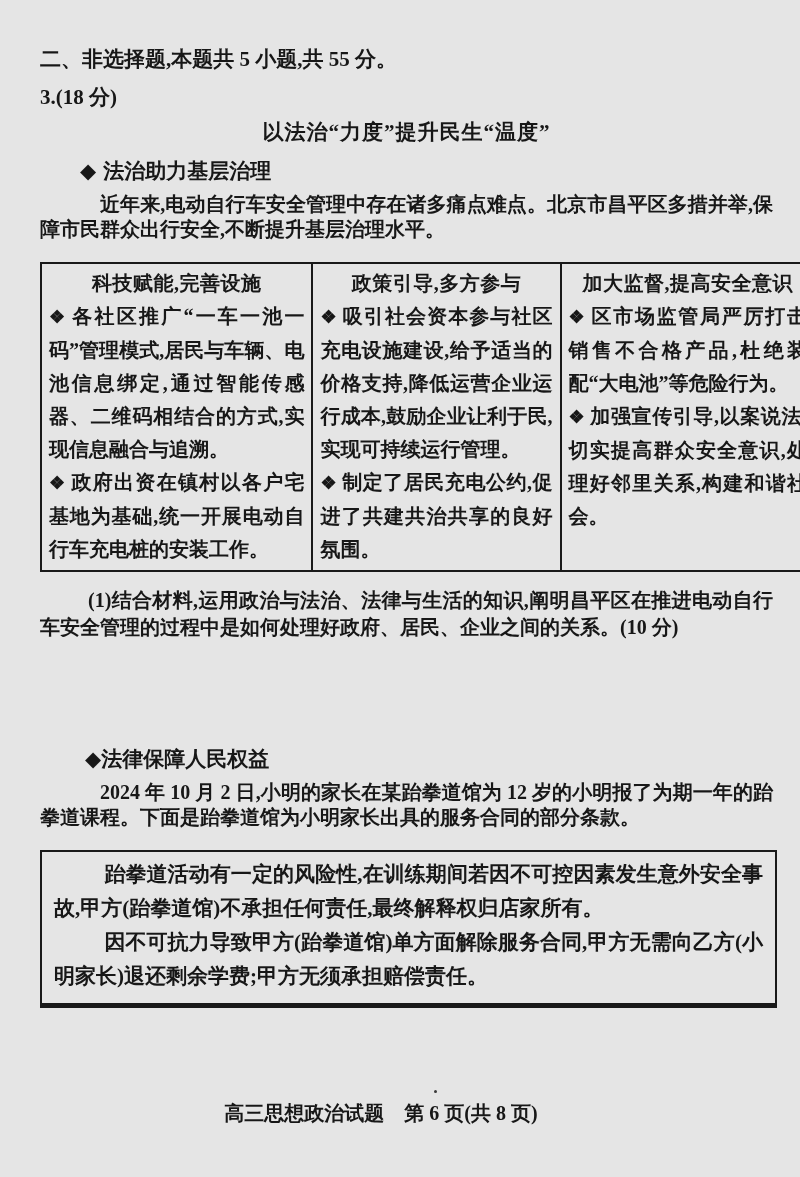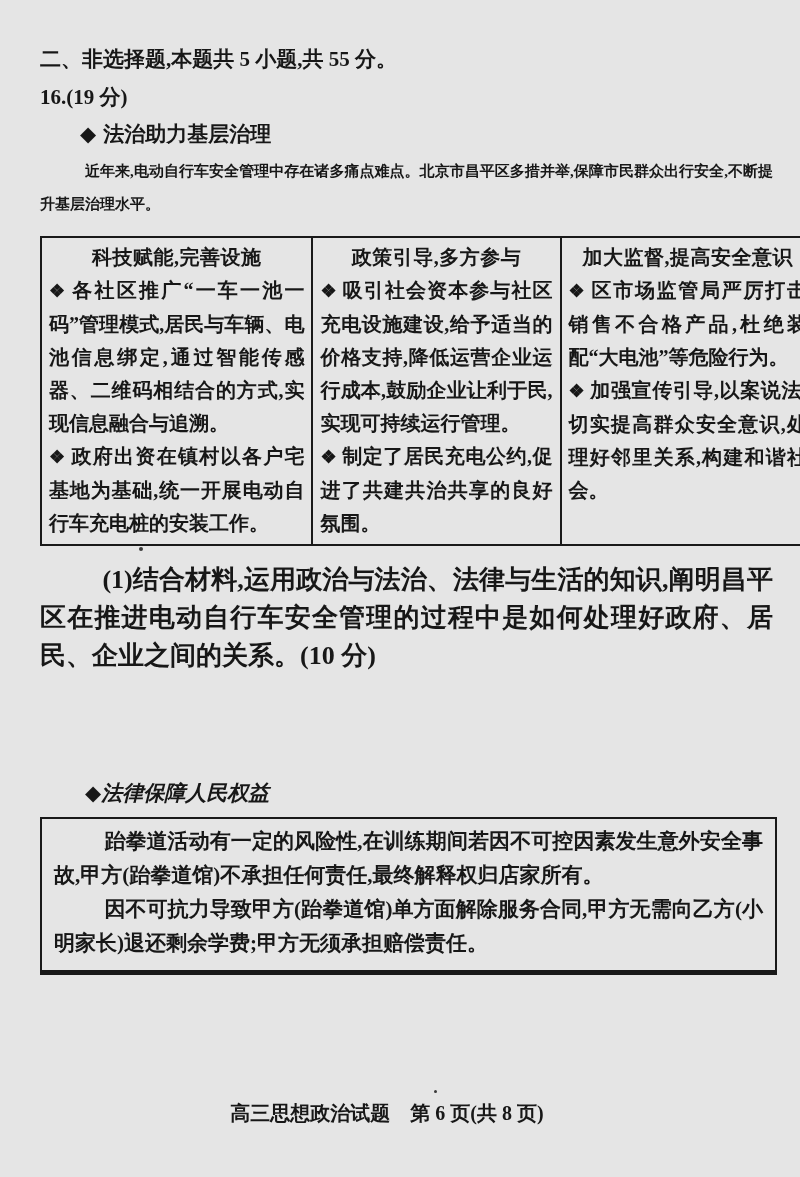--- a/index.html
+++ b/index.html
@@ -13,71 +13,72 @@
     font-weight:700;
     box-sizing:border-box;
     padding:46px 27px 0 40px;
     overflow:hidden;
   }
   .section-line { font-size:21px; line-height:26px; }
   .qno { font-size:21px; line-height:24px; margin-top:13px; }
   .essay-title { font-size:21px; text-align:center; margin-top:9px; letter-spacing:1px; }
   .part-heading { font-size:21px; margin-top:11px; padding-left:40px; }
   .part-heading .dm { margin-right:7px; }
-  .part-heading.tight { padding-left:45px;font-style:italic; }
+  .part-heading.tight { padding-left:45px; }
   .part-heading.tight .dm { margin-right:0; }
   .intro {
-    font-size:15px; line-height:33px;
+    font-size:20px; line-height:25px;
     text-indent:3em; text-align:justify; margin-top:7px;
   }
   table.measures {
     border-collapse:collapse; table-layout:fixed;
     width:776px; margin-top:11px;
   }
   table.measures td {
     border:2.5px solid #191919;
     vertical-align:top;
     padding:2px 7px 4px 7px;
   }
   .cell-header { font-size:20px; line-height:34px; text-align:center; letter-spacing:0.5px; }
   .cell-bullet { font-size:20px; line-height:33px; text-align:justify; margin:0; }
   .bullet-glyph { margin-right:5px; font-size:18px; }
   .question {
-    font-size:26px; line-height:38px;
+    font-size:20px; line-height:27px;
     text-indent:2.4em; text-align:justify; margin-top:15px;
   }
   .gap-heading { margin-top:104px; }
   .contract-box {
     width:737px; box-sizing:border-box;
     border:2.5px solid #191919; border-bottom-width:5px;
     margin-top:10px;
     padding:5px 12px 10px 12px;
   }
   .clause {
     font-size:21px; line-height:34px;
     text-indent:2.4em; text-align:justify; margin:0;
   }
   .footer {
-    position:absolute; left:8px; bottom:50px;
+    position:absolute; left:2px; bottom:50px;
     width:704px; box-sizing:border-box; padding-left:54px;
     text-align:center; font-size:20px;
   }
   .scan-dot { position:absolute; background:#3a3a3a; border-radius:50%; }
   .dot-a { left:139px; top:547px; width:4px; height:4px; }
   .dot-b { left:434px; top:1090px; width:3px; height:3px; }
 </style>
 </head>
 <body>
 
 <div class="page">
 
   <div class="section-line">二、非选择题,本题共 5 小题,共 55 分。</div>
 
-  <div class="qno">16.(19 分)</div>
+  <div class="qno">3.(18 分)</div>
 
+  <div class="essay-title">以法治“力度”提升民生“温度”</div>
 
   <div class="part-heading">
     <span class="dm">◆</span><span>法治助力基层治理</span>
   </div>
 
   <p class="intro">近年来,电动自行车安全管理中存在诸多痛点难点。北京市昌平区多措并举,保障市民群众出行安全,不断提升基层治理水平。</p>
 
   <table class="measures">
     <colgroup>
         <col style="width:255px">
@@ -104,20 +105,21 @@
     </tr>
   </tbody>
     </table>
 
   <p class="question">(1)结合材料,运用政治与法治、法律与生活的知识,阐明昌平区在推进电动自行车安全管理的过程中是如何处理好政府、居民、企业之间的关系。(10 分)</p>
 
   <div class="part-heading tight gap-heading">
     <span class="dm">◆</span><span>法律保障人民权益</span>
   </div>
 
+  <p class="intro">2024 年 10 月 2 日,小明的家长在某跆拳道馆为 12 岁的小明报了为期一年的跆拳道课程。下面是跆拳道馆为小明家长出具的服务合同的部分条款。</p>
 
   <div class="contract-box">
     <p class="clause">跆拳道活动有一定的风险性,在训练期间若因不可控因素发生意外安全事故,甲方(跆拳道馆)不承担任何责任,最终解释权归店家所有。</p>
     <p class="clause">因不可抗力导致甲方(跆拳道馆)单方面解除服务合同,甲方无需向乙方(小明家长)退还剩余学费;甲方无须承担赔偿责任。</p>
   </div>
 
 
   <div class="footer">高三思想政治试题　第 6 页(共 8 页)</div>
 
   <div class="scan-dot dot-a"></div>

